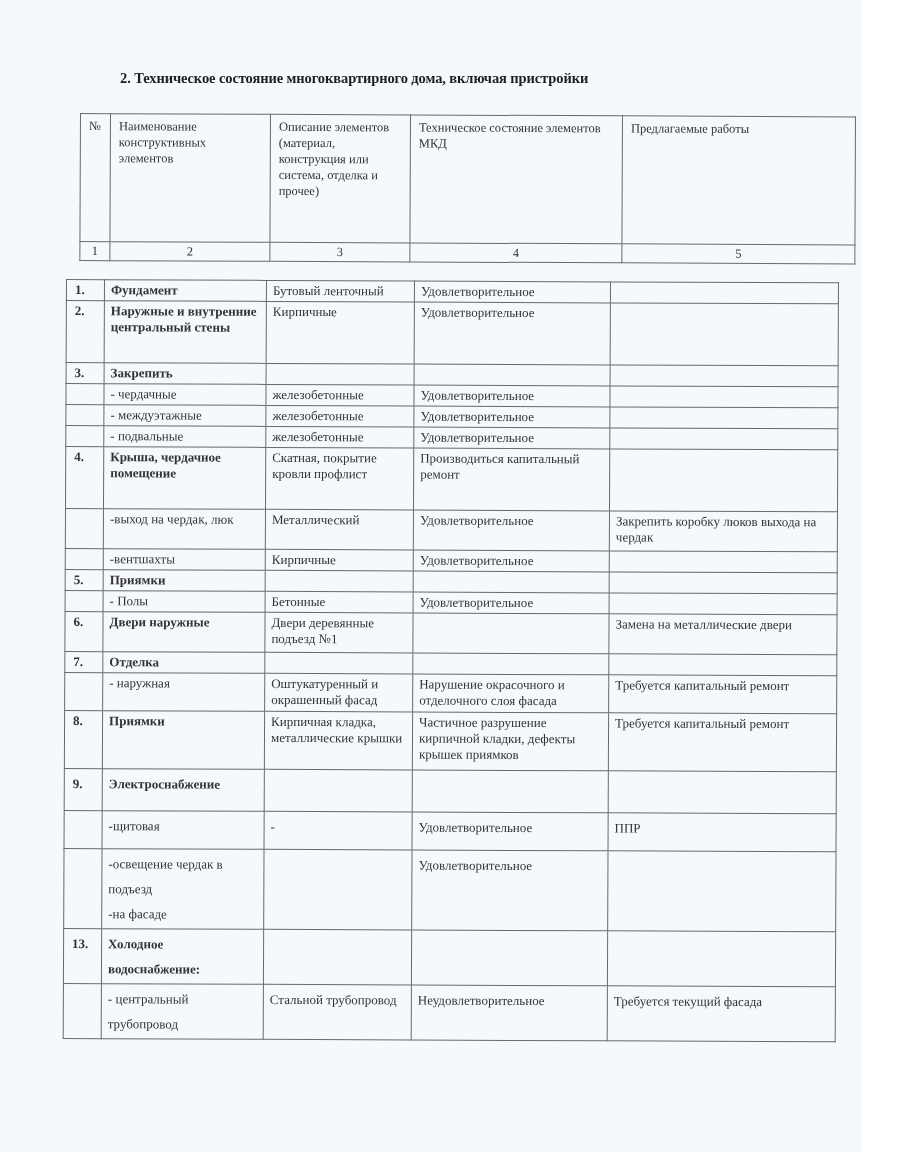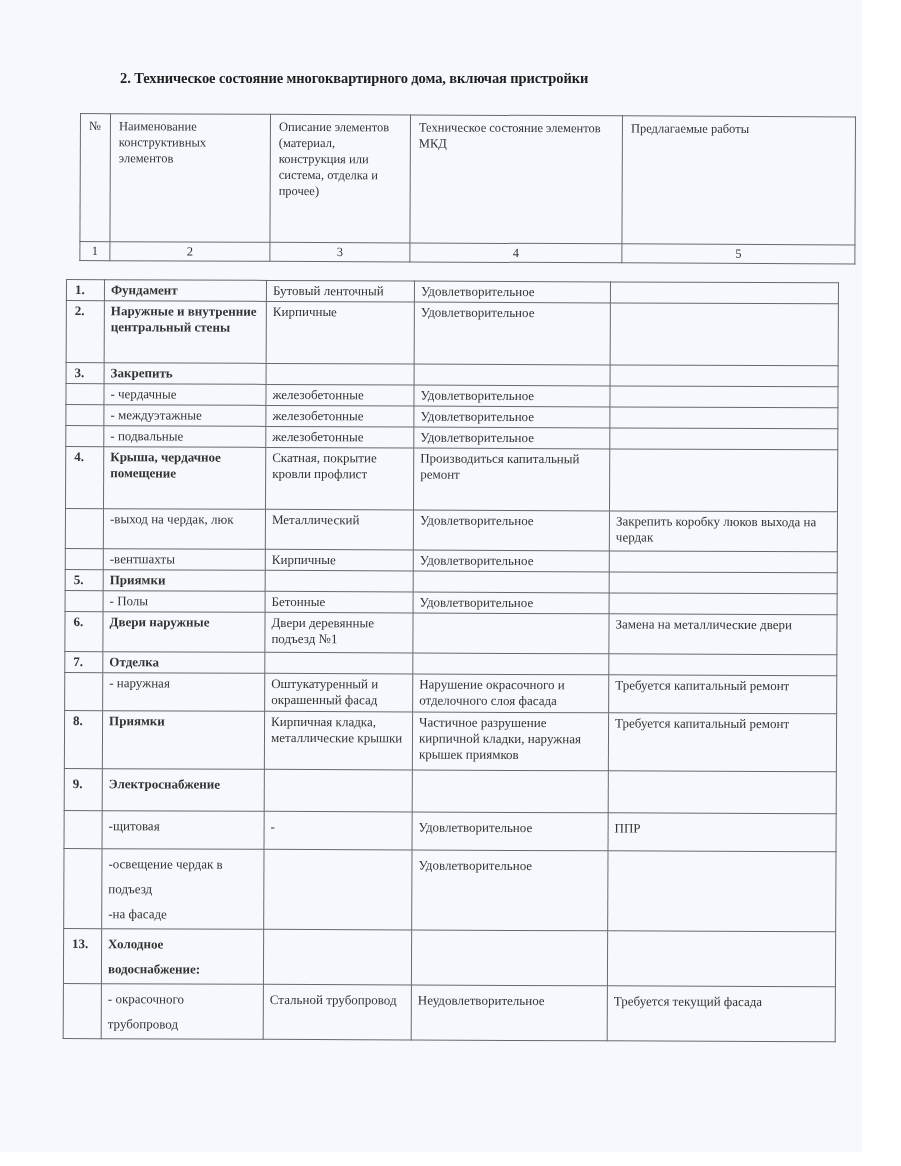--- a/index.html
+++ b/index.html
@@ -161,21 +161,21 @@
           <td class="n"><span></span></td>
           <td><span>- наружная</span></td>
           <td><span>Оштукатуренный и окрашенный фасад</span></td>
           <td><span>Нарушение окрасочного и отделочного слоя фасада</span></td>
           <td><span>Требуется капитальный ремонт</span></td>
         </tr>
         <tr style="height: 58px;">
           <td class="n"><span>8.</span></td>
           <td class="b"><span>Приямки</span></td>
           <td><span>Кирпичная кладка, металлические крышки</span></td>
-          <td><span>Частичное разрушение кирпичной кладки, наружная крышек приямков</span></td>
+          <td><span>Частичное разрушение кирпичной кладки, дефекты крышек приямков</span></td>
           <td><span>Требуется капитальный ремонт</span></td>
         </tr>
         <tr class="tall" style="height: 42px;">
           <td class="n"><span>9.</span></td>
           <td class="b"><span>Электроснабжение</span></td>
           <td><span></span></td>
           <td><span></span></td>
           <td><span></span></td>
         </tr>
         <tr class="tall" style="height: 38px;">
@@ -194,20 +194,20 @@
         </tr>
         <tr class="tall" style="height: 48px;">
           <td class="n"><span>13.</span></td>
           <td class="b"><span>Холодное водоснабжение:</span></td>
           <td><span></span></td>
           <td><span></span></td>
           <td><span></span></td>
         </tr>
         <tr class="tall" style="height: 52px;">
           <td class="n"><span></span></td>
-          <td><span>- окрасочного трубопровод</span></td>
+          <td><span>- центральный трубопровод</span></td>
           <td><span>Стальной трубопровод</span></td>
           <td><span>Неудовлетворительное</span></td>
           <td><span>Требуется текущий фасада</span></td>
         </tr>
       </tbody>
   </table>
 </div>
 
 </body></html>

